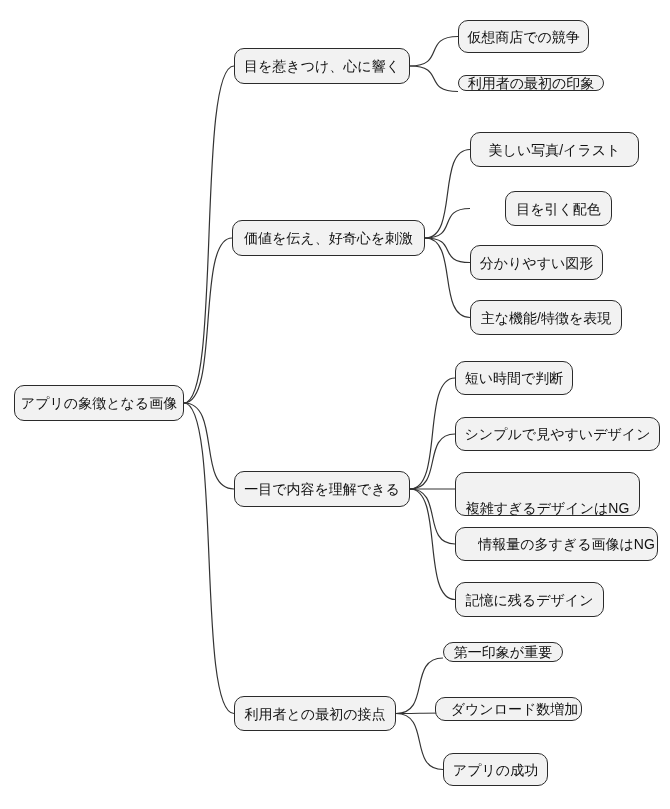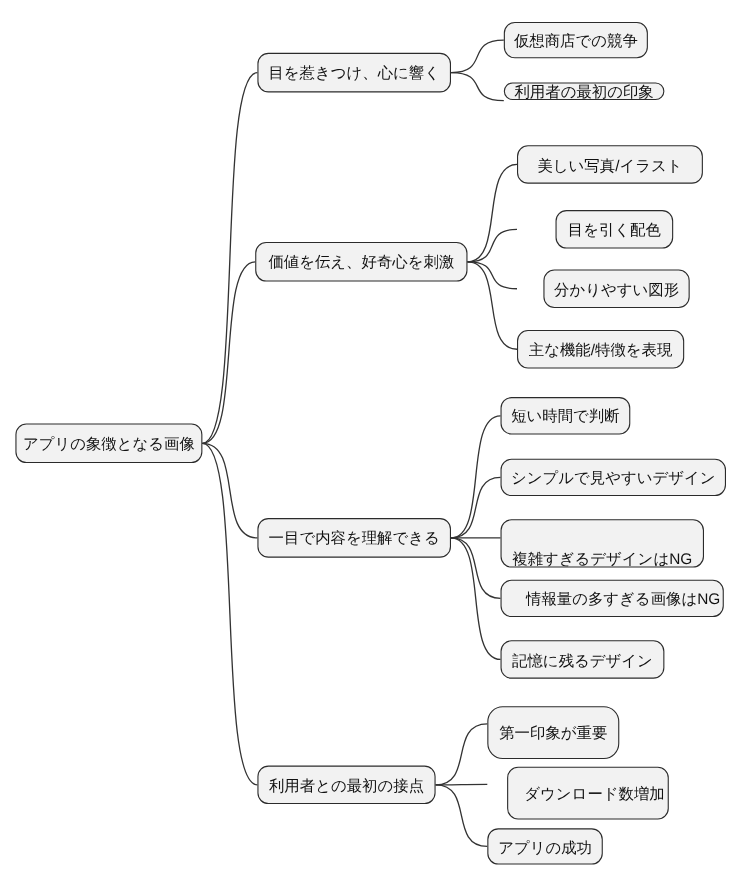--- a/index.html
+++ b/index.html
@@ -77,21 +77,21 @@
     </div>
     <div class="mm-node" style="left: 232px; top: 220px; width: 193px; height: 36px;">
       <span>価値を伝え、好奇心を刺激</span>
     </div>
     <div class="mm-node" style="left: 470px; top: 132px; width: 169px; height: 35px;">
       <span>美しい写真/イラスト</span>
     </div>
     <div class="mm-node" style="left: 470px; top: 191px; width: 107px; height: 35px; margin-left: 35px;">
       <span>目を引く配色</span>
     </div>
-    <div class="mm-node" style="left: 470px; top: 245px; width: 133px; height: 35px; margin-left: 24px;">
+    <div class="mm-node" style="left: 470px; top: 245px; width: 133px; height: 35px;">
       <span>分かりやすい図形</span>
     </div>
     <div class="mm-node" style="left: 470px; top: 300px; width: 152px; height: 35px;">
       <span>主な機能/特徴を表現</span>
     </div>
     <div class="mm-node" style="left: 234px; top: 471px; width: 176px; height: 36px; text-align: right;">
       <span>一目で内容を理解できる</span>
     </div>
     <div class="mm-node" style="left: 455px; top: 361px; width: 118px; height: 34px; text-align: center;">
       <span>短い時間で判断</span>
@@ -104,22 +104,22 @@
     </div>
     <div class="mm-node" style="left: 455px; top: 527px; width: 203px; height: 34px; padding-left: 20px;">
       <span>情報量の多すぎる画像はNG</span>
     </div>
     <div class="mm-node" style="left: 234px; top: 696px; width: 162px; height: 35px;">
       <span>利用者との最初の接点</span>
     </div>
     <div class="mm-node" style="left: 455px; top: 582px; width: 149px; height: 35px;">
       <span>記憶に残るデザイン</span>
     </div>
-    <div class="mm-node" style="left: 443px; top: 642px; width: 120px; height: 48px; border-radius: 14px;">
+    <div class="mm-node" style="left: 443px; top: 642px; width: 120px; height: 20px; border-radius: 14px;">
       <span>第一印象が重要</span>
     </div>
-    <div class="mm-node" style="left: 461px; top: 697px; width: 147px; height: 48px; padding-left: 12px;">
+    <div class="mm-node" style="left: 435px; top: 697px; width: 147px; height: 24px; padding-left: 12px;">
       <span>ダウンロード数増加</span>
     </div>
     <div class="mm-node" style="left: 443px; top: 753px; width: 105px; height: 33px;">
       <span>アプリの成功</span>
     </div>
   </div>
 
 </body></html>

